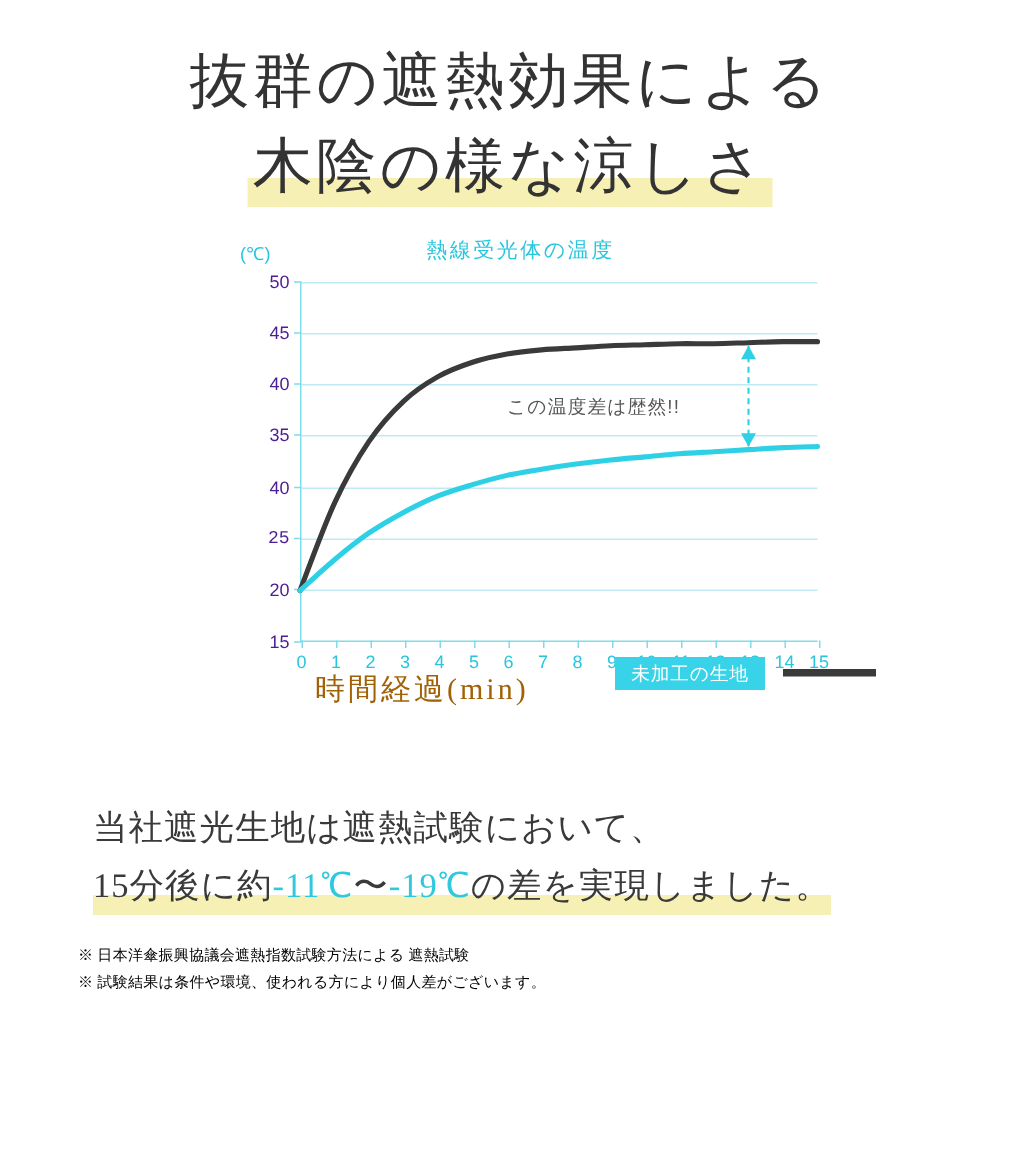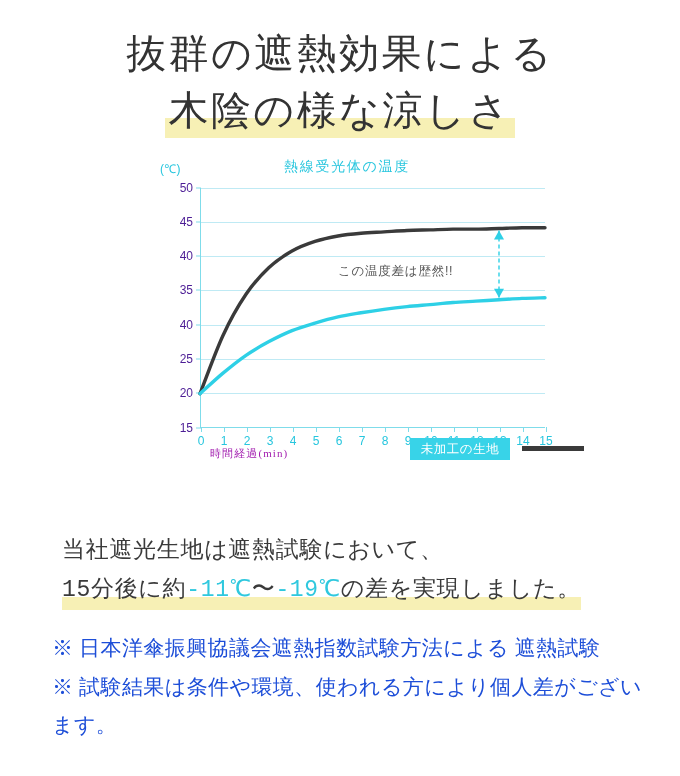--- a/index.html
+++ b/index.html
@@ -121,22 +121,22 @@
     position: absolute;
     font-size: 12.5px;
     color: #555555;
     letter-spacing: 0.06em;
     white-space: nowrap;
   }
   .xaxis-label {
     position: absolute;
     left: 150px;
     top: 292px;
-    font-size: 11px;
-    color: #a21caf;
+    font-size: 20px;
+    color: #a16207;
     letter-spacing: 0.1em;
     font-family: "Liberation Serif", serif;
   }
 
   
   .legend {
     position: absolute;
     left: 350px;
     top: 282px;
     width: 200px;
@@ -163,21 +163,21 @@
     margin-left: 12px;
   }
   .legend-swatch.dark { background: #3a3a3a; height: 5px; }
   .legend-swatch.cyan { background: #2ed0e6; height: 5px; }
 
   
   .conclusion {
     margin: 8px auto 0 auto;
     width: 600px;
     padding-left: 22px;
-    font-family: Liberation Mono, monospace;
+    font-family: Liberation Serif, serif;
   }
   .conc-line {
     font-size: 23px;
     line-height: 1.72;
     letter-spacing: 0.03em;
     color: #3a3a3a;
   }
   .conc-line.hl {
     display: inline-block;
     background: linear-gradient(transparent 64%, #f7f0b5 64%, #f7f0b5 97%, transparent 97%);
@@ -185,24 +185,24 @@
   .num { color: #2fc8de; }
 
   
   .notes {
     margin: 18px auto 0 auto;
     width: 620px;
     padding-left: 22px;
     font-family: "Liberation Serif", serif;
   }
   .note {
-    font-size: 21px;
+    font-size: 10px;
     line-height: 1.85;
     letter-spacing: 0.02em;
-    color: #1d4ed8;
+    color: #000000;
   }
 </style>
 </head>
 <body>
 
 <div class="heading">
   <span class="heading-line hl-1">抜群の遮熱効果による</span>
   <span class="heading-line hl-2">木陰の様な涼しさ</span>
 </div>
 
@@ -212,21 +212,21 @@
   <div class="chart-title">熱線受光体の温度</div>
 
   <div class="plot-wrap">
     <div class="plot-area" id="plot-area">
         <div class="ytick" style="top: 240px;">15</div>
         <div class="ytick-mark" style="top: 240px;"></div>
         <div class="grid-h" style="top: 205.714px;"></div>
         <div class="ytick" style="top: 205.714px;">20</div>
         <div class="ytick-mark" style="top: 205.714px;"></div>
         <div class="grid-h" style="top: 171.429px;"></div>
-        <div class="ytick" style="top: 171.429px;">25</div>
+        <div class="ytick" style="top: 171.429px; font-family: Liberation Mono, monospace;">25</div>
         <div class="ytick-mark" style="top: 171.429px;"></div>
         <div class="grid-h" style="top: 137.143px;"></div>
         <div class="ytick" style="top: 137.143px;">40</div>
         <div class="ytick-mark" style="top: 137.143px;"></div>
         <div class="grid-h" style="top: 102.857px;"></div>
         <div class="ytick" style="top: 102.857px; text-align: right;">35</div>
         <div class="ytick-mark" style="top: 102.857px;"></div>
         <div class="grid-h" style="top: 68.5714px;"></div>
         <div class="ytick" style="top: 68.5714px;">40</div>
         <div class="ytick-mark" style="top: 68.5714px;"></div>

